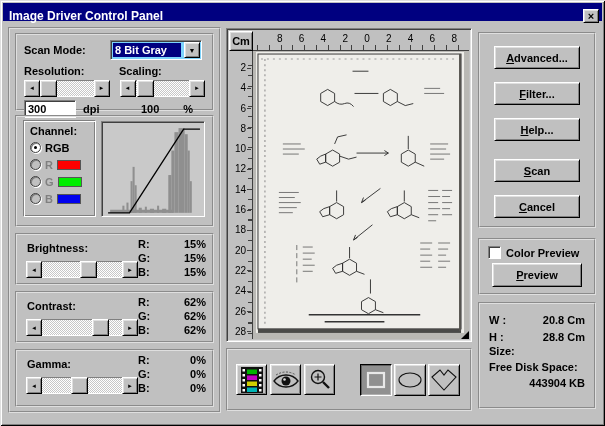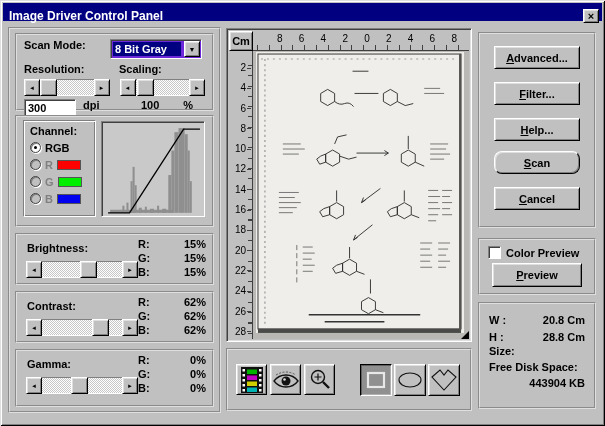--- a/index.html
+++ b/index.html
@@ -28,22 +28,22 @@
   }
   .sunken{
     background:#fff;border:1px solid;border-color:#808080 #fff #fff #808080;
     box-shadow:inset 1px 1px 0 #404040;
   }
   .panel{position:absolute;}
   
   .left-panel{left:8px;top:27px;width:213px;height:386px;padding:4px 5px;}
   .grp{position:relative;padding:4px 7px;}
   .scan-grp{height:78px;}
-  .row{display:flex;}
-  .combo{display:flex;width:92px;height:20px;background:#6d28d9;border:1px solid;border-color:#808080 #fff #fff #808080;box-shadow:inset 1px 1px 0 #404040;}
+  .row{display:flex;align-items:center;}
+  .combo{display:flex;width:92px;height:20px;background:#7dd3fc;border:1px solid;border-color:#808080 #fff #fff #808080;box-shadow:inset 1px 1px 0 #404040;}
   .combo-val{flex:1;color:#fff;margin:2px;padding:1px 2px;white-space:nowrap;overflow:hidden;font-size:11px;}
   .combo-arrow{width:16px;height:16px;margin:1px;display:flex;align-items:center;justify-content:center;font-size:7px;padding-top:1px;}
   .lab2{width:95px;}
   .hscroll{display:flex;height:17px;width:86px;}
   .hscroll.wide{width:112px;}
   .sb-btn{width:16px;height:17px;display:flex;align-items:center;justify-content:center;font-size:6px;color:#000;padding:0;}
   .sb-track{flex:1;position:relative;background-image:conic-gradient(#fff 25%,#c7c7c7 0 50%,#fff 0 75%,#c7c7c7 0);background-size:2px 2px;border-top:1px solid #808080;border-bottom:1px solid #fff;}
   .sb-thumb{position:absolute;top:-1px;height:17px;width:17px;}
   .edit{width:52px;height:18px;font:bold 11px "Liberation Sans",sans-serif;padding:1px 3px;background:#fff;border:1px solid;border-color:#808080 #fff #fff #808080;box-shadow:inset 1px 1px 0 #404040;color:#000;}
   .chan-grp{height:112px;margin-top:4px;display:flex;gap:5px;}
@@ -76,21 +76,21 @@
   
   .toolbar-panel{left:226px;top:348px;width:246px;height:63px;display:flex;align-items:center;padding:0 10px 0 8px;gap:3px;}
   .tool-btn{width:31px;height:31px;display:flex;align-items:center;justify-content:center;padding:0;}
   .shape-group{margin-left:auto;display:flex;gap:2px;}
   .shape-btn{width:32px;height:32px;display:flex;align-items:center;justify-content:center;padding:0;}
   .shape-btn.pressed{background:#909090;border-color:#000 #fff #fff #000;box-shadow:inset 1px 1px 0 #606060, inset -1px -1px 0 #b0b0b0;}
   
   .btns-grp{left:478px;top:32px;width:118px;height:196px;display:flex;flex-direction:column;align-items:center;}
   .act-btn{width:86px;height:23px;margin-top:13px;display:flex;align-items:center;justify-content:center;font:bold 11px "Liberation Sans",sans-serif;}
   .act-btn:first-child{margin-top:12px;}
-  .act-btn.scan{margin-top:10px;border-radius:8px;}
+  .act-btn.scan{margin-top:18px;}
   .accel{text-decoration:underline;}
   .prev-grp{left:478px;top:238px;width:118px;height:57px;padding:6px 8px;}
   .chk-row{display:flex;align-items:center;gap:5px;}
   .checkbox{width:13px;height:13px;flex:none;}
   .prev-btn{width:90px;height:24px;margin:4px auto 0;display:flex;align-items:center;justify-content:center;font:bold 11px "Liberation Sans",sans-serif;}
   .info-grp{left:478px;top:302px;width:118px;height:107px;padding:7px 9px;}
   .info-row{display:flex;justify-content:space-between;height:17px;align-items:center;}
   .info-line{height:16px;}
   .rt{text-align:right;}
   button{font-family:"Liberation Sans",sans-serif;cursor:default;}

